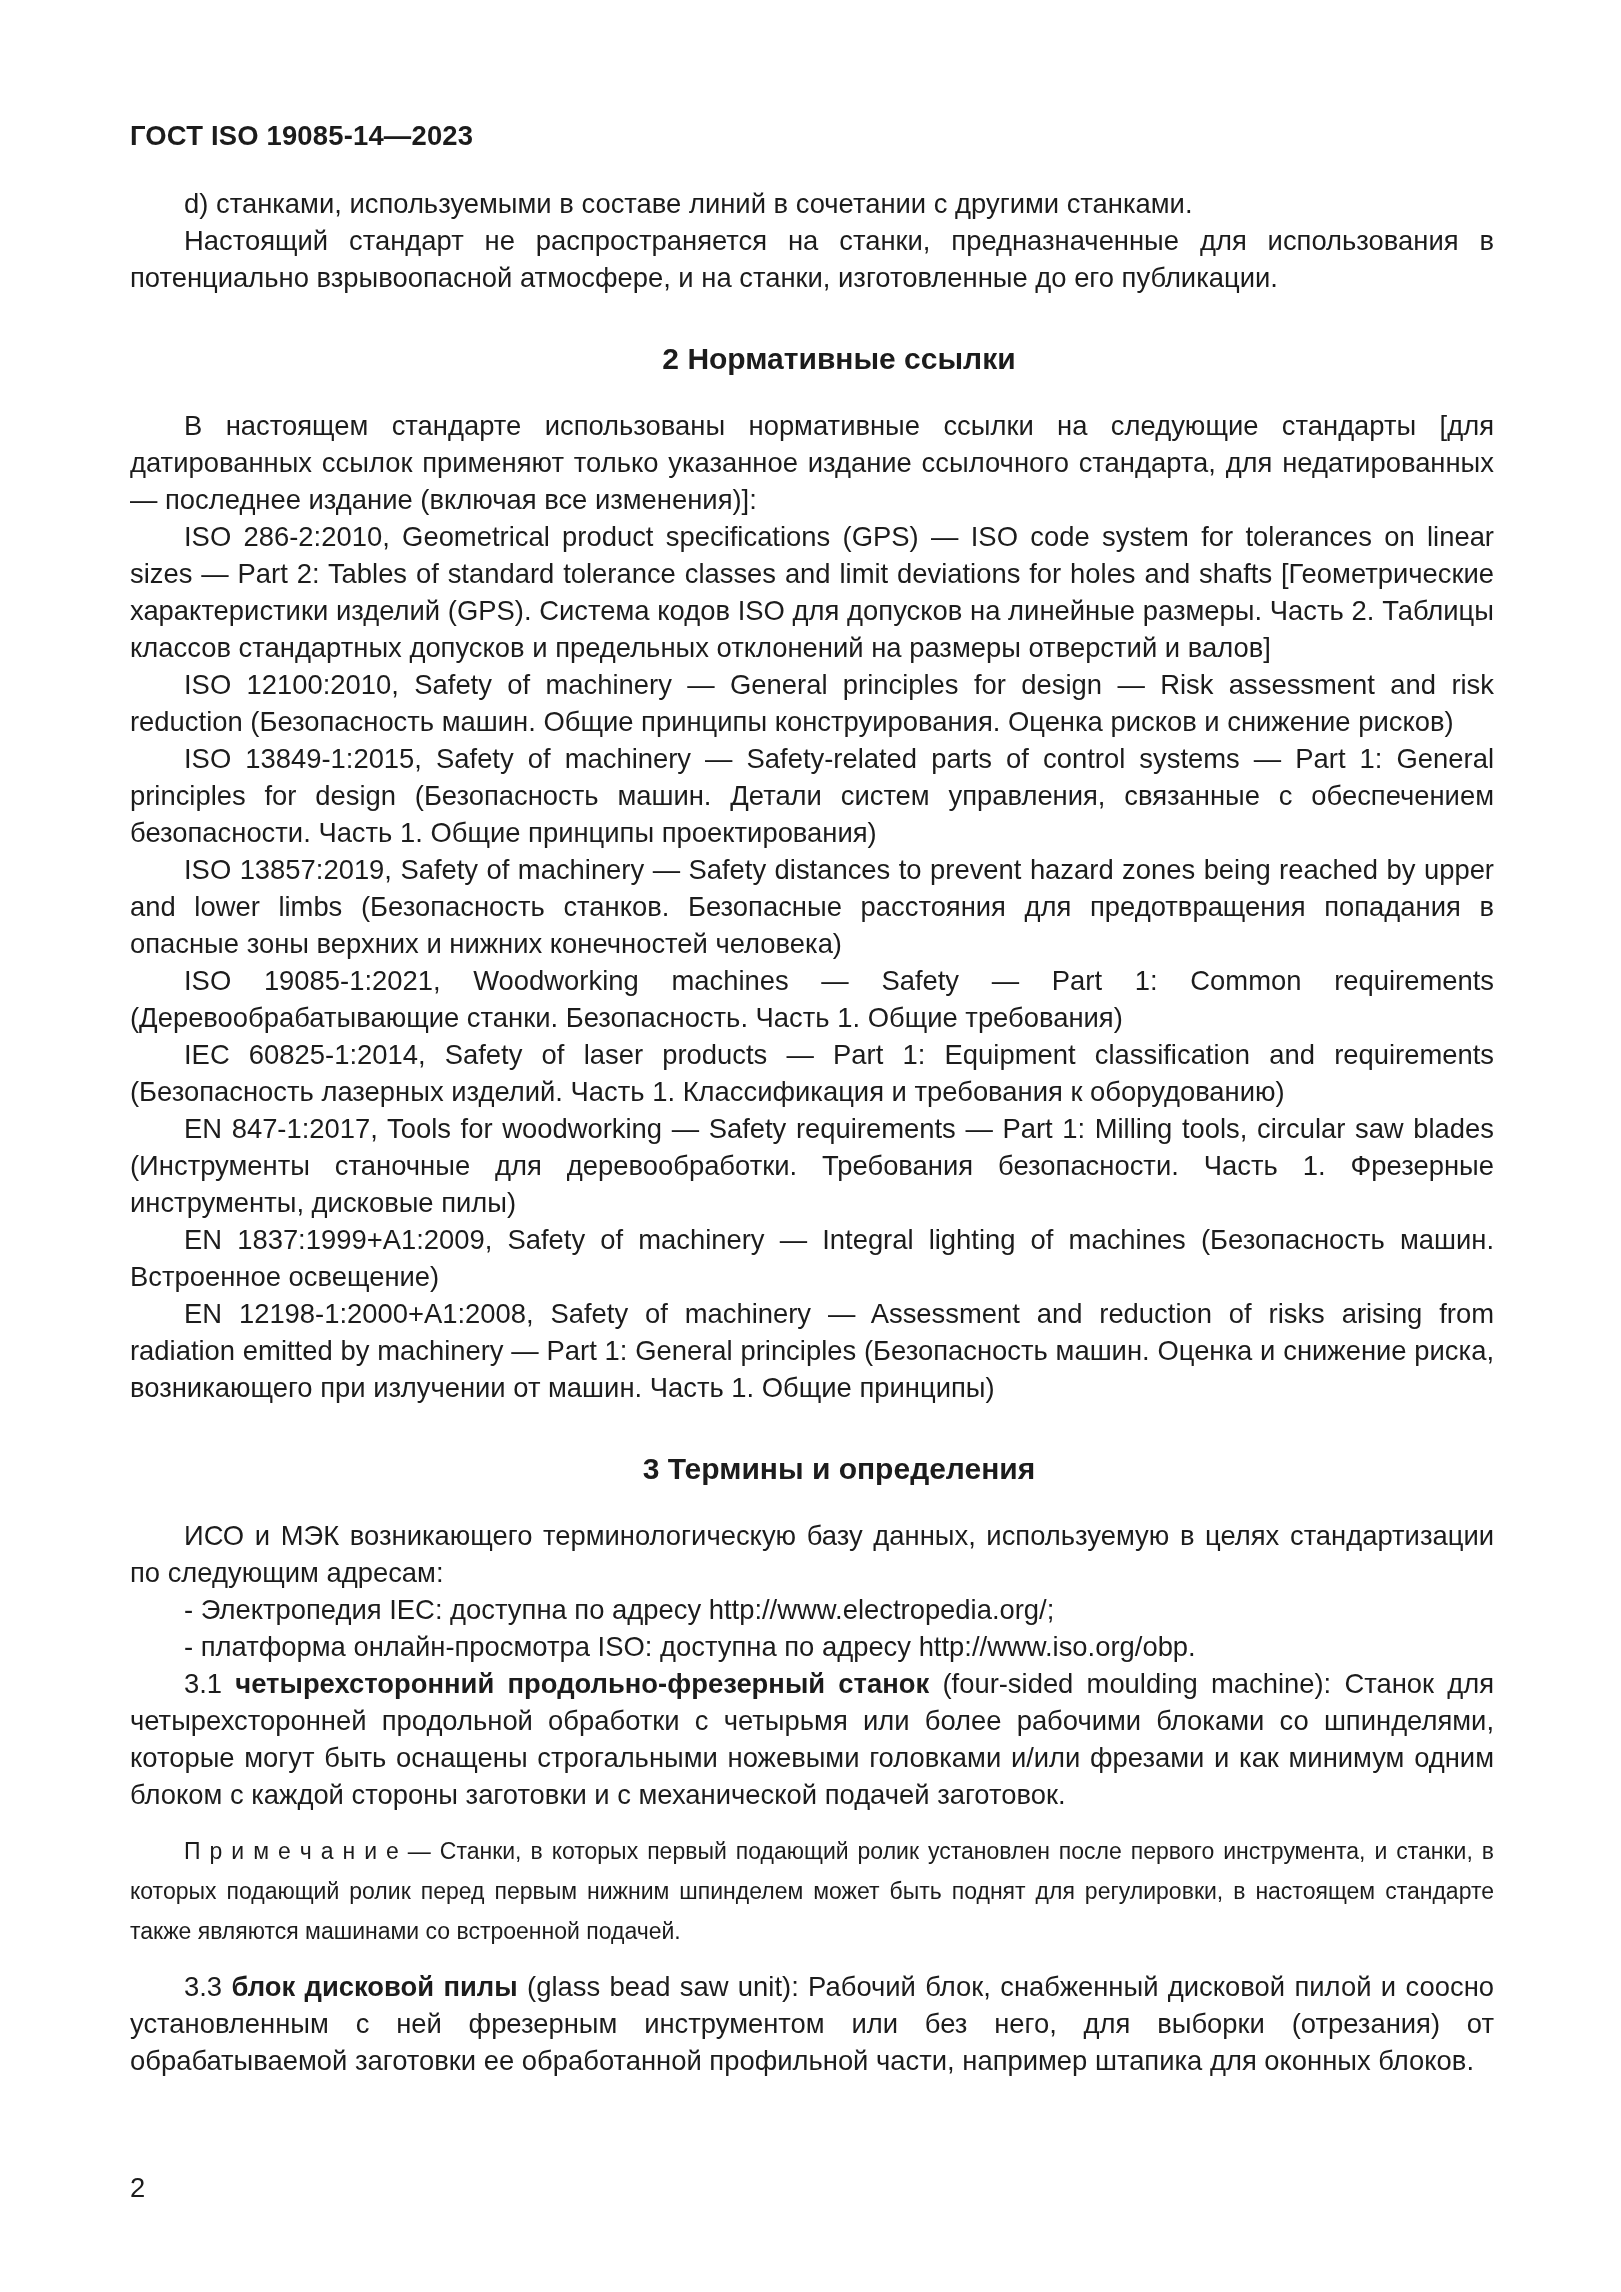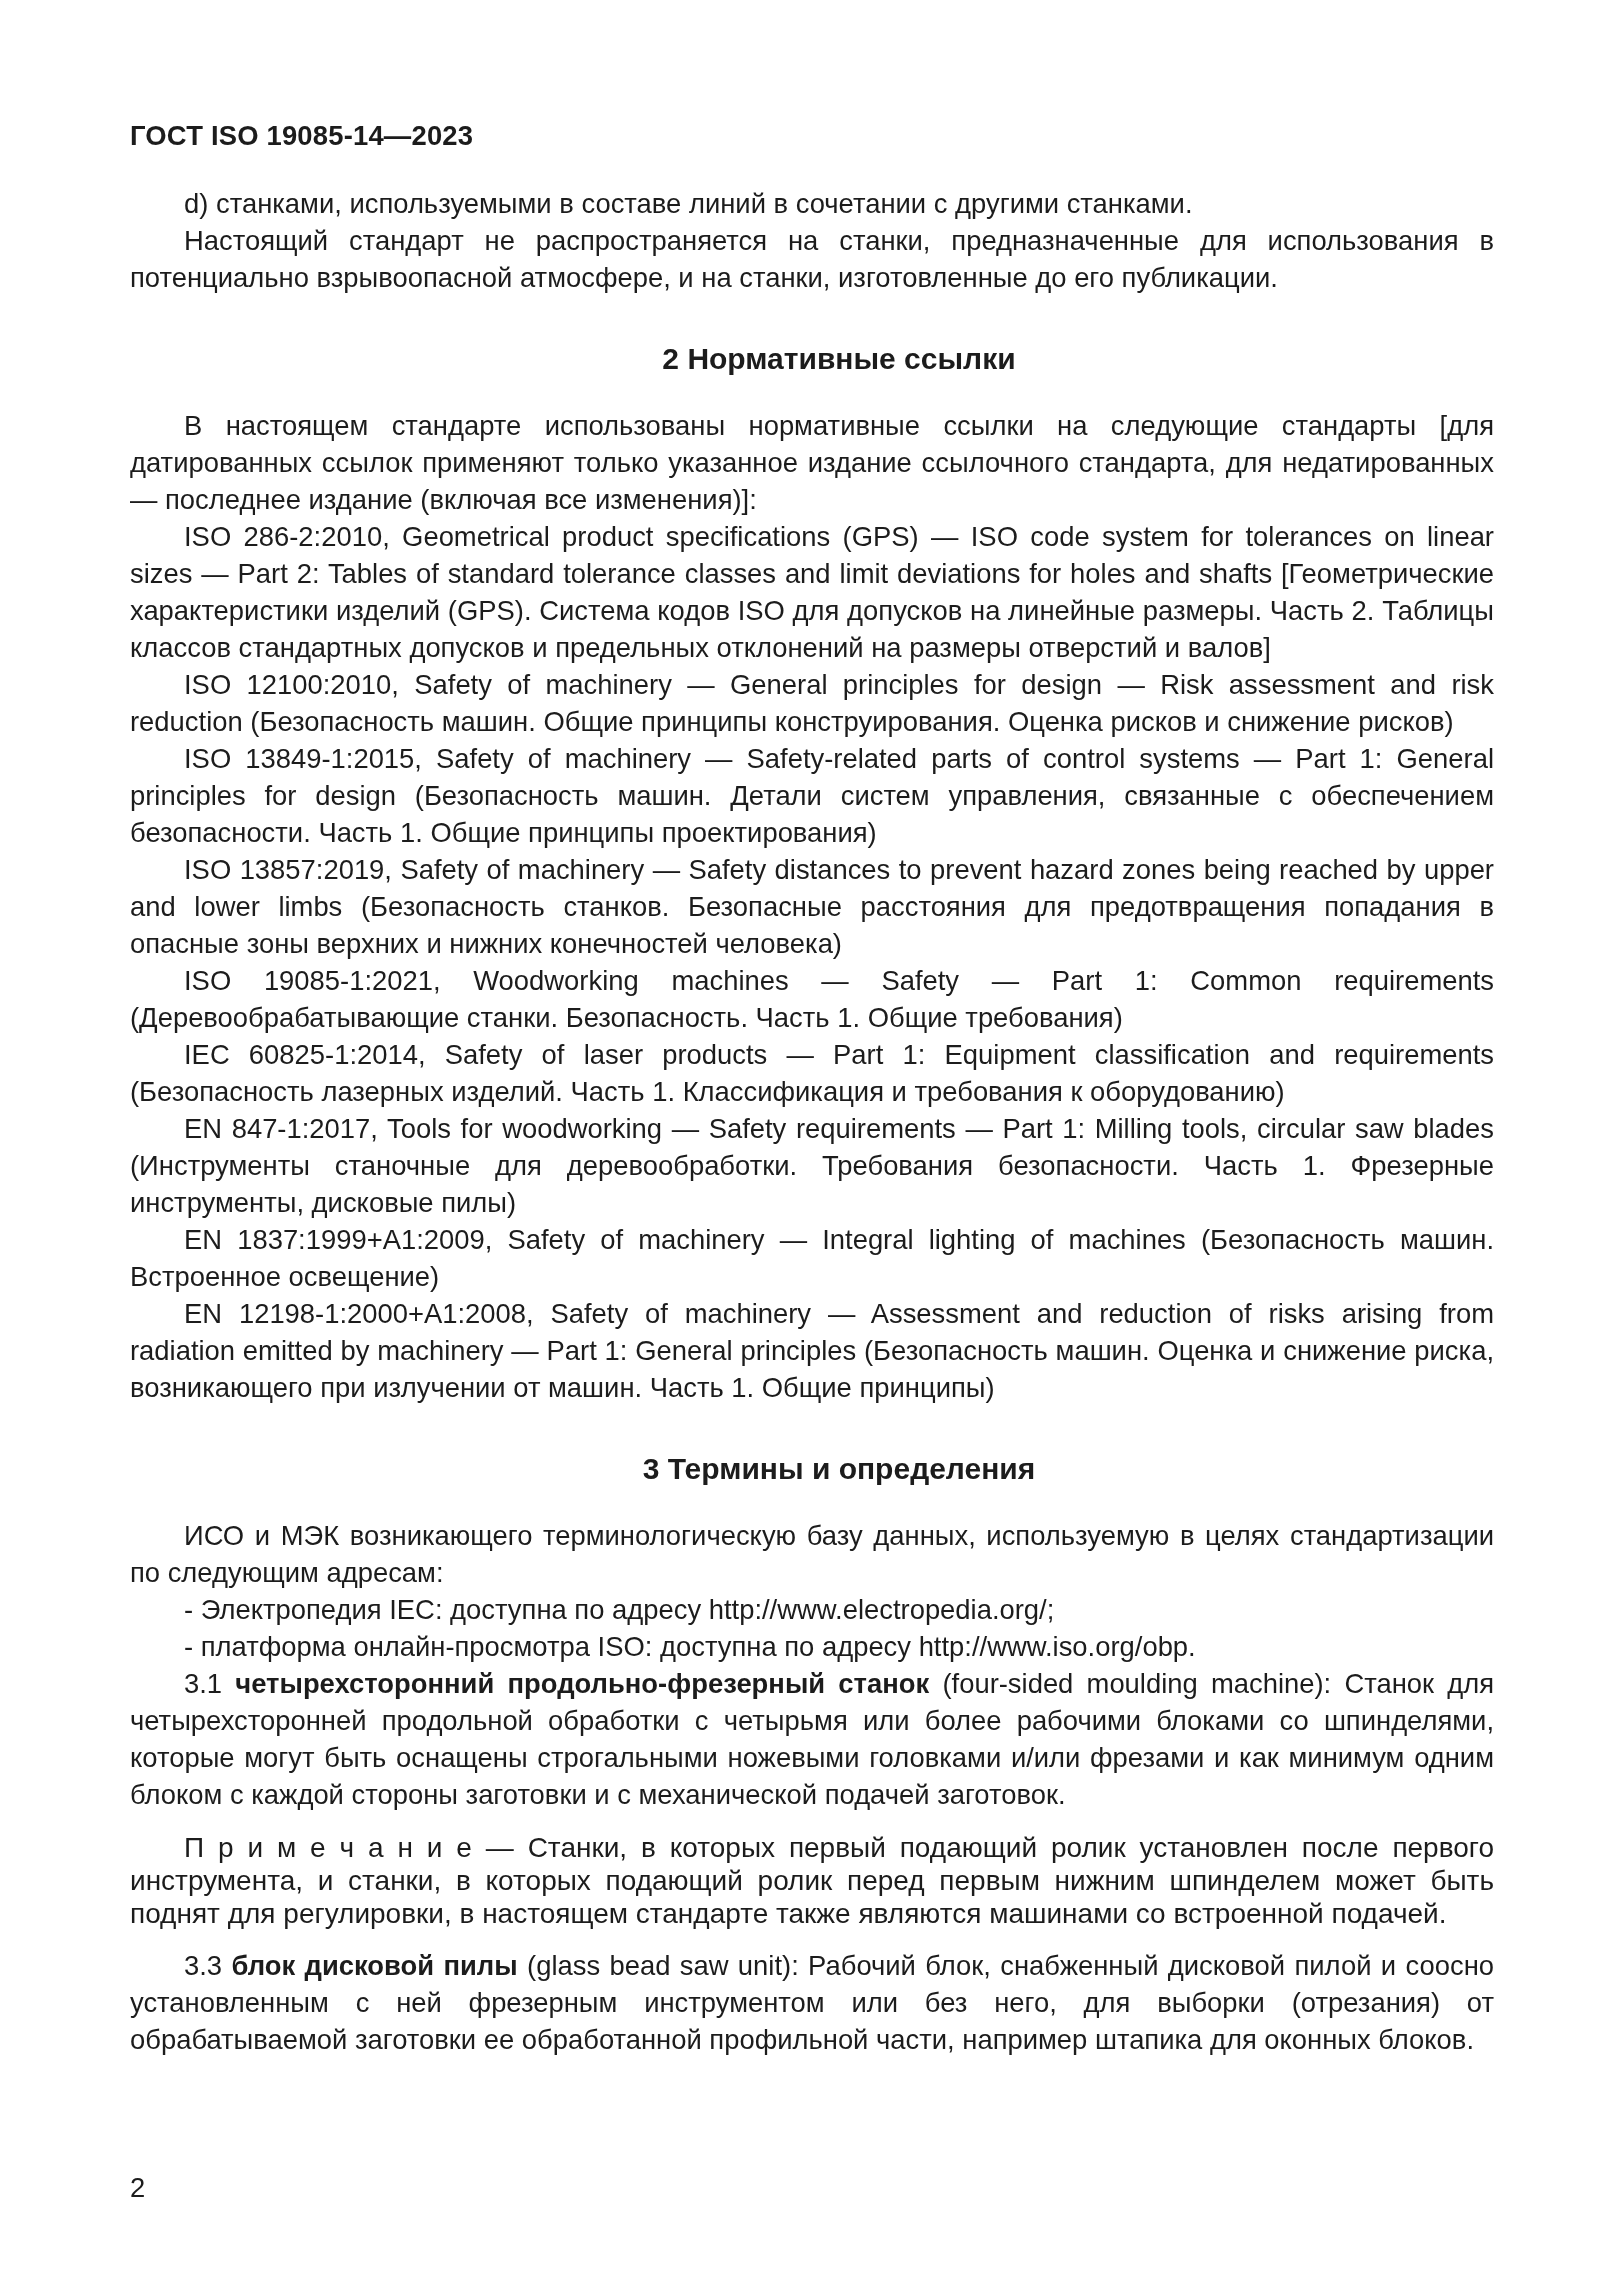--- a/index.html
+++ b/index.html
@@ -38,22 +38,22 @@
   }
   .heading {
     font-size: 30px;
     line-height: 39px;
     font-weight: bold;
     margin: 43px 0 29px 0;
     text-indent: 54px;
     text-align: center;
   }
   .note {
-    font-size: 28px;
-    line-height: 33px;
+    font-size: 23px;
+    line-height: 40px;
     margin: 17.6px 0 17.6px 0;
     text-align: justify;
     text-indent: 54px;
   }
   .bold { font-weight: bold; }
   .page-number {
     position: absolute;
     left: 130px;
     bottom: 90px;
     font-size: 27.4px;

